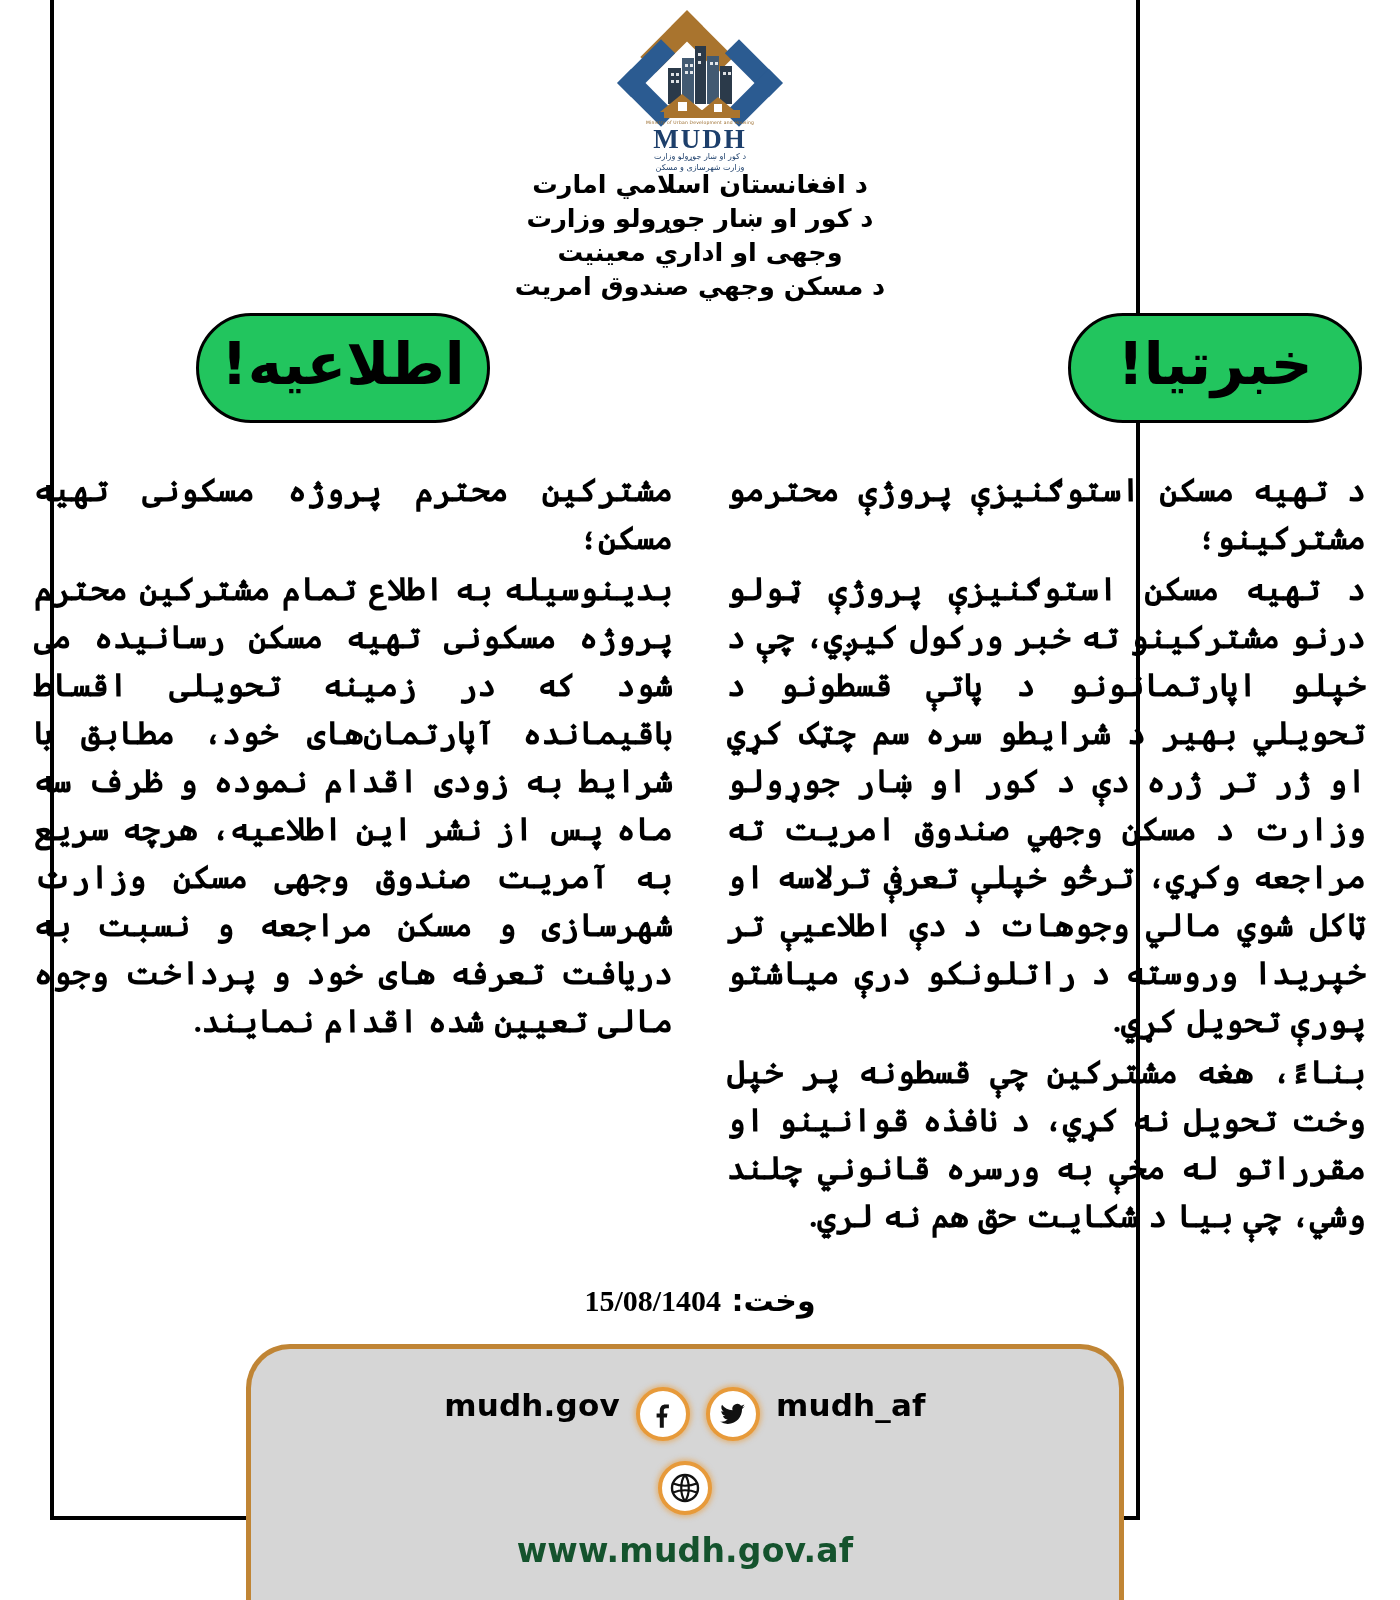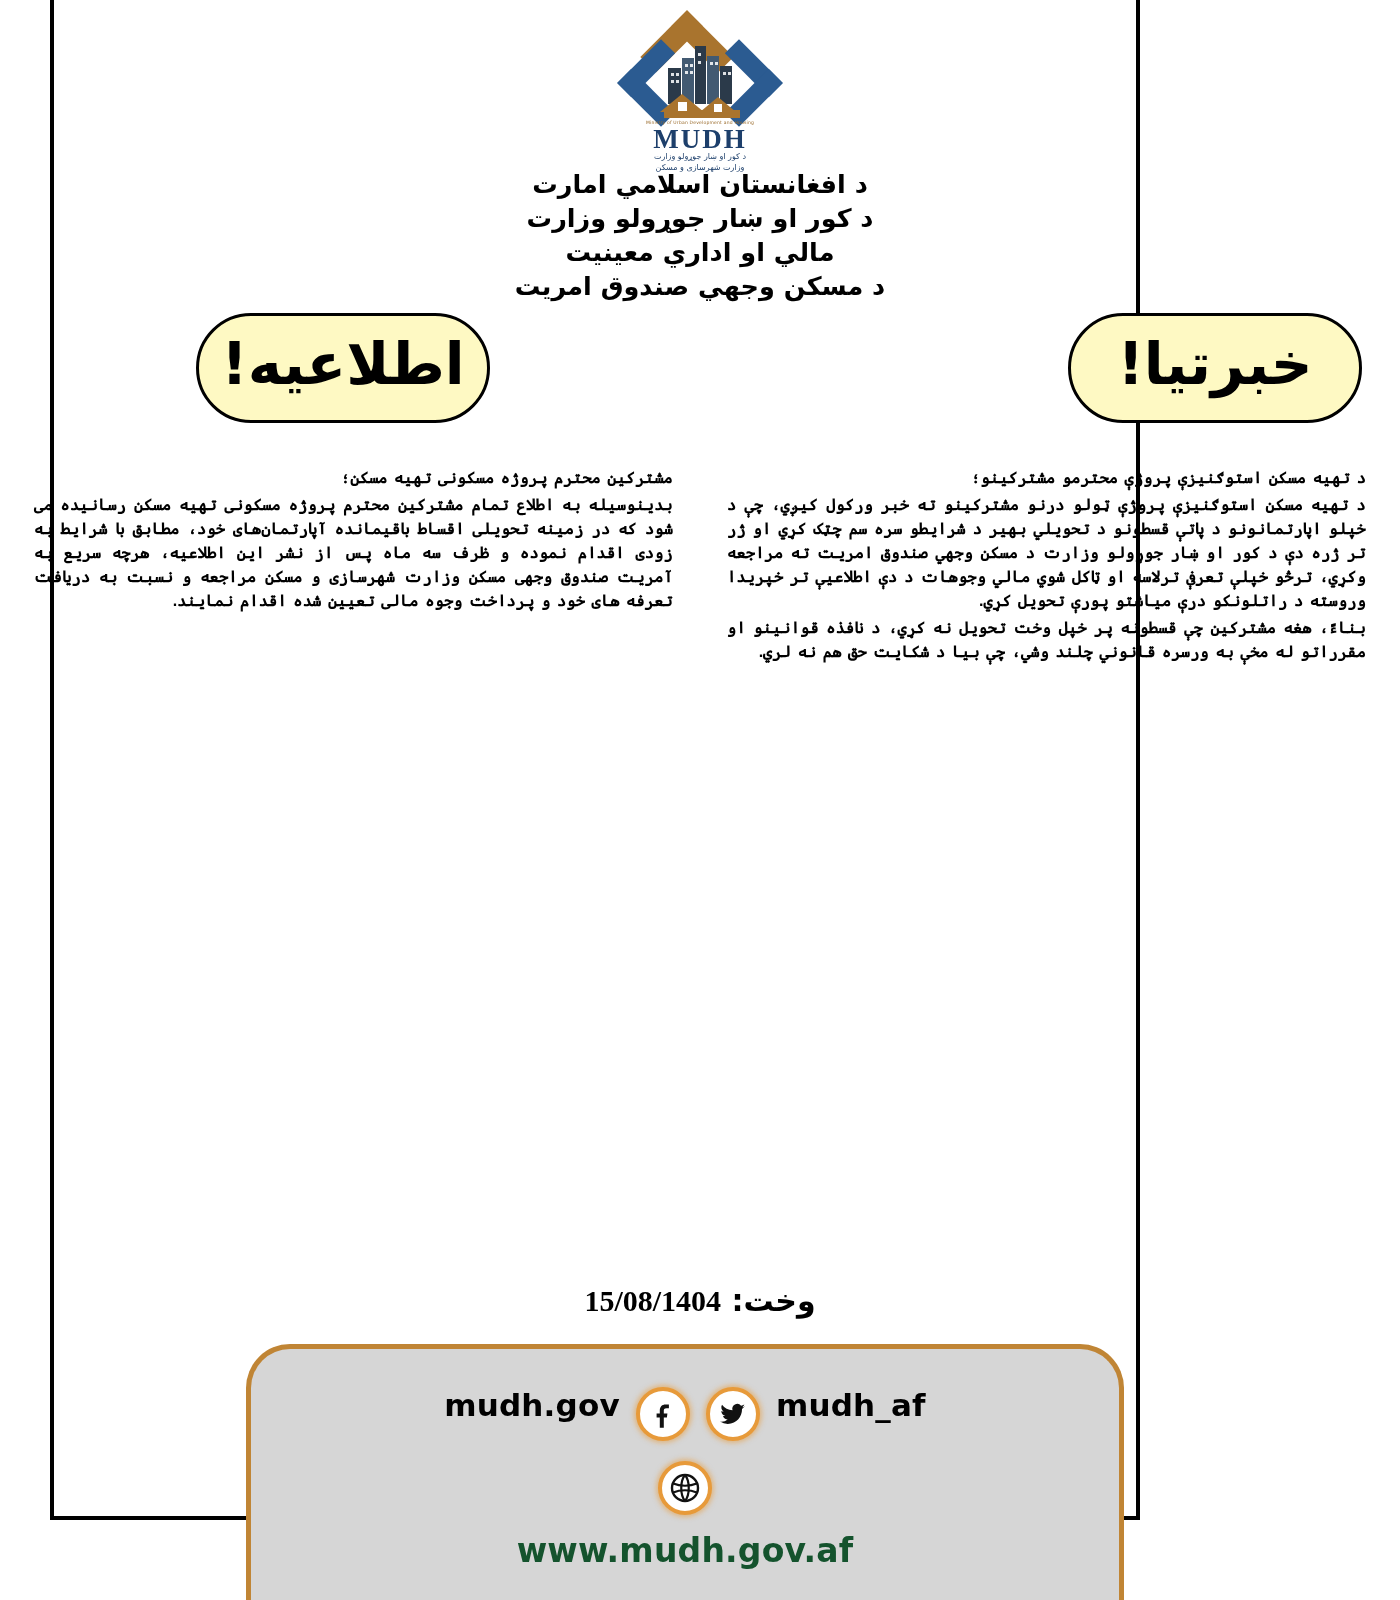--- a/index.html
+++ b/index.html
@@ -154,21 +154,21 @@
     top: 313px;
     left: 0; right: 0;
     height: 110px;
   }
   .pill {
     position: absolute;
     top: 0;
     height: 104px;
     border: 3px solid #000;
     border-radius: 56px;
-    background: #fef9c3;
+    background: #22c55e;
     display: flex;
     align-items: center;
     justify-content: center;
     direction: rtl;
   }
   .pill span {
     font-size: 58px;
     font-weight: 900;
     color: #000;
     line-height: 1;
@@ -189,24 +189,24 @@
     direction: rtl;
   }
   .col {
     flex: 1 1 0;
     direction: rtl;
     text-align: justify;
     text-align-last: right;
   }
   .col p {
     margin: 0 0 3px 0;
-    font-size: 16px;
+    font-size: 32px;
     line-height: 1.50;
     color: #000;
-    font-family: Liberation Sans, sans-serif;
+    font-family: Liberation Serif, serif;
     word-spacing: 2px;
   }
   .col-left p {
     font-weight: bold;
     line-height: 1.50;
   }
   .col-right p {
     font-weight: bold;
   }
 
@@ -336,21 +336,21 @@
       <div class="mudh-sub">
         <div>د كور او ښار جوړولو وزارت</div>
         <div>وزارت شهرسازی و مسكن</div>
       </div>
     </div>
   </div>
 
   <div class="ministry">
     <div>د افغانستان اسلامي امارت</div>
     <div>د كور او ښار جوړولو وزارت</div>
-    <div>مالي او اداري معينيت</div>
+    <div>وجهی او اداري معينيت</div>
     <div>د مسكن وجهي صندوق امريت</div>
   </div>
 
   <div class="pill-row">
     <div class="pill pill-right">
       <span>خبرتیا!</span>
     </div>
     <div class="pill pill-left">
       <span>اطلاعیه!</span>
     </div>

